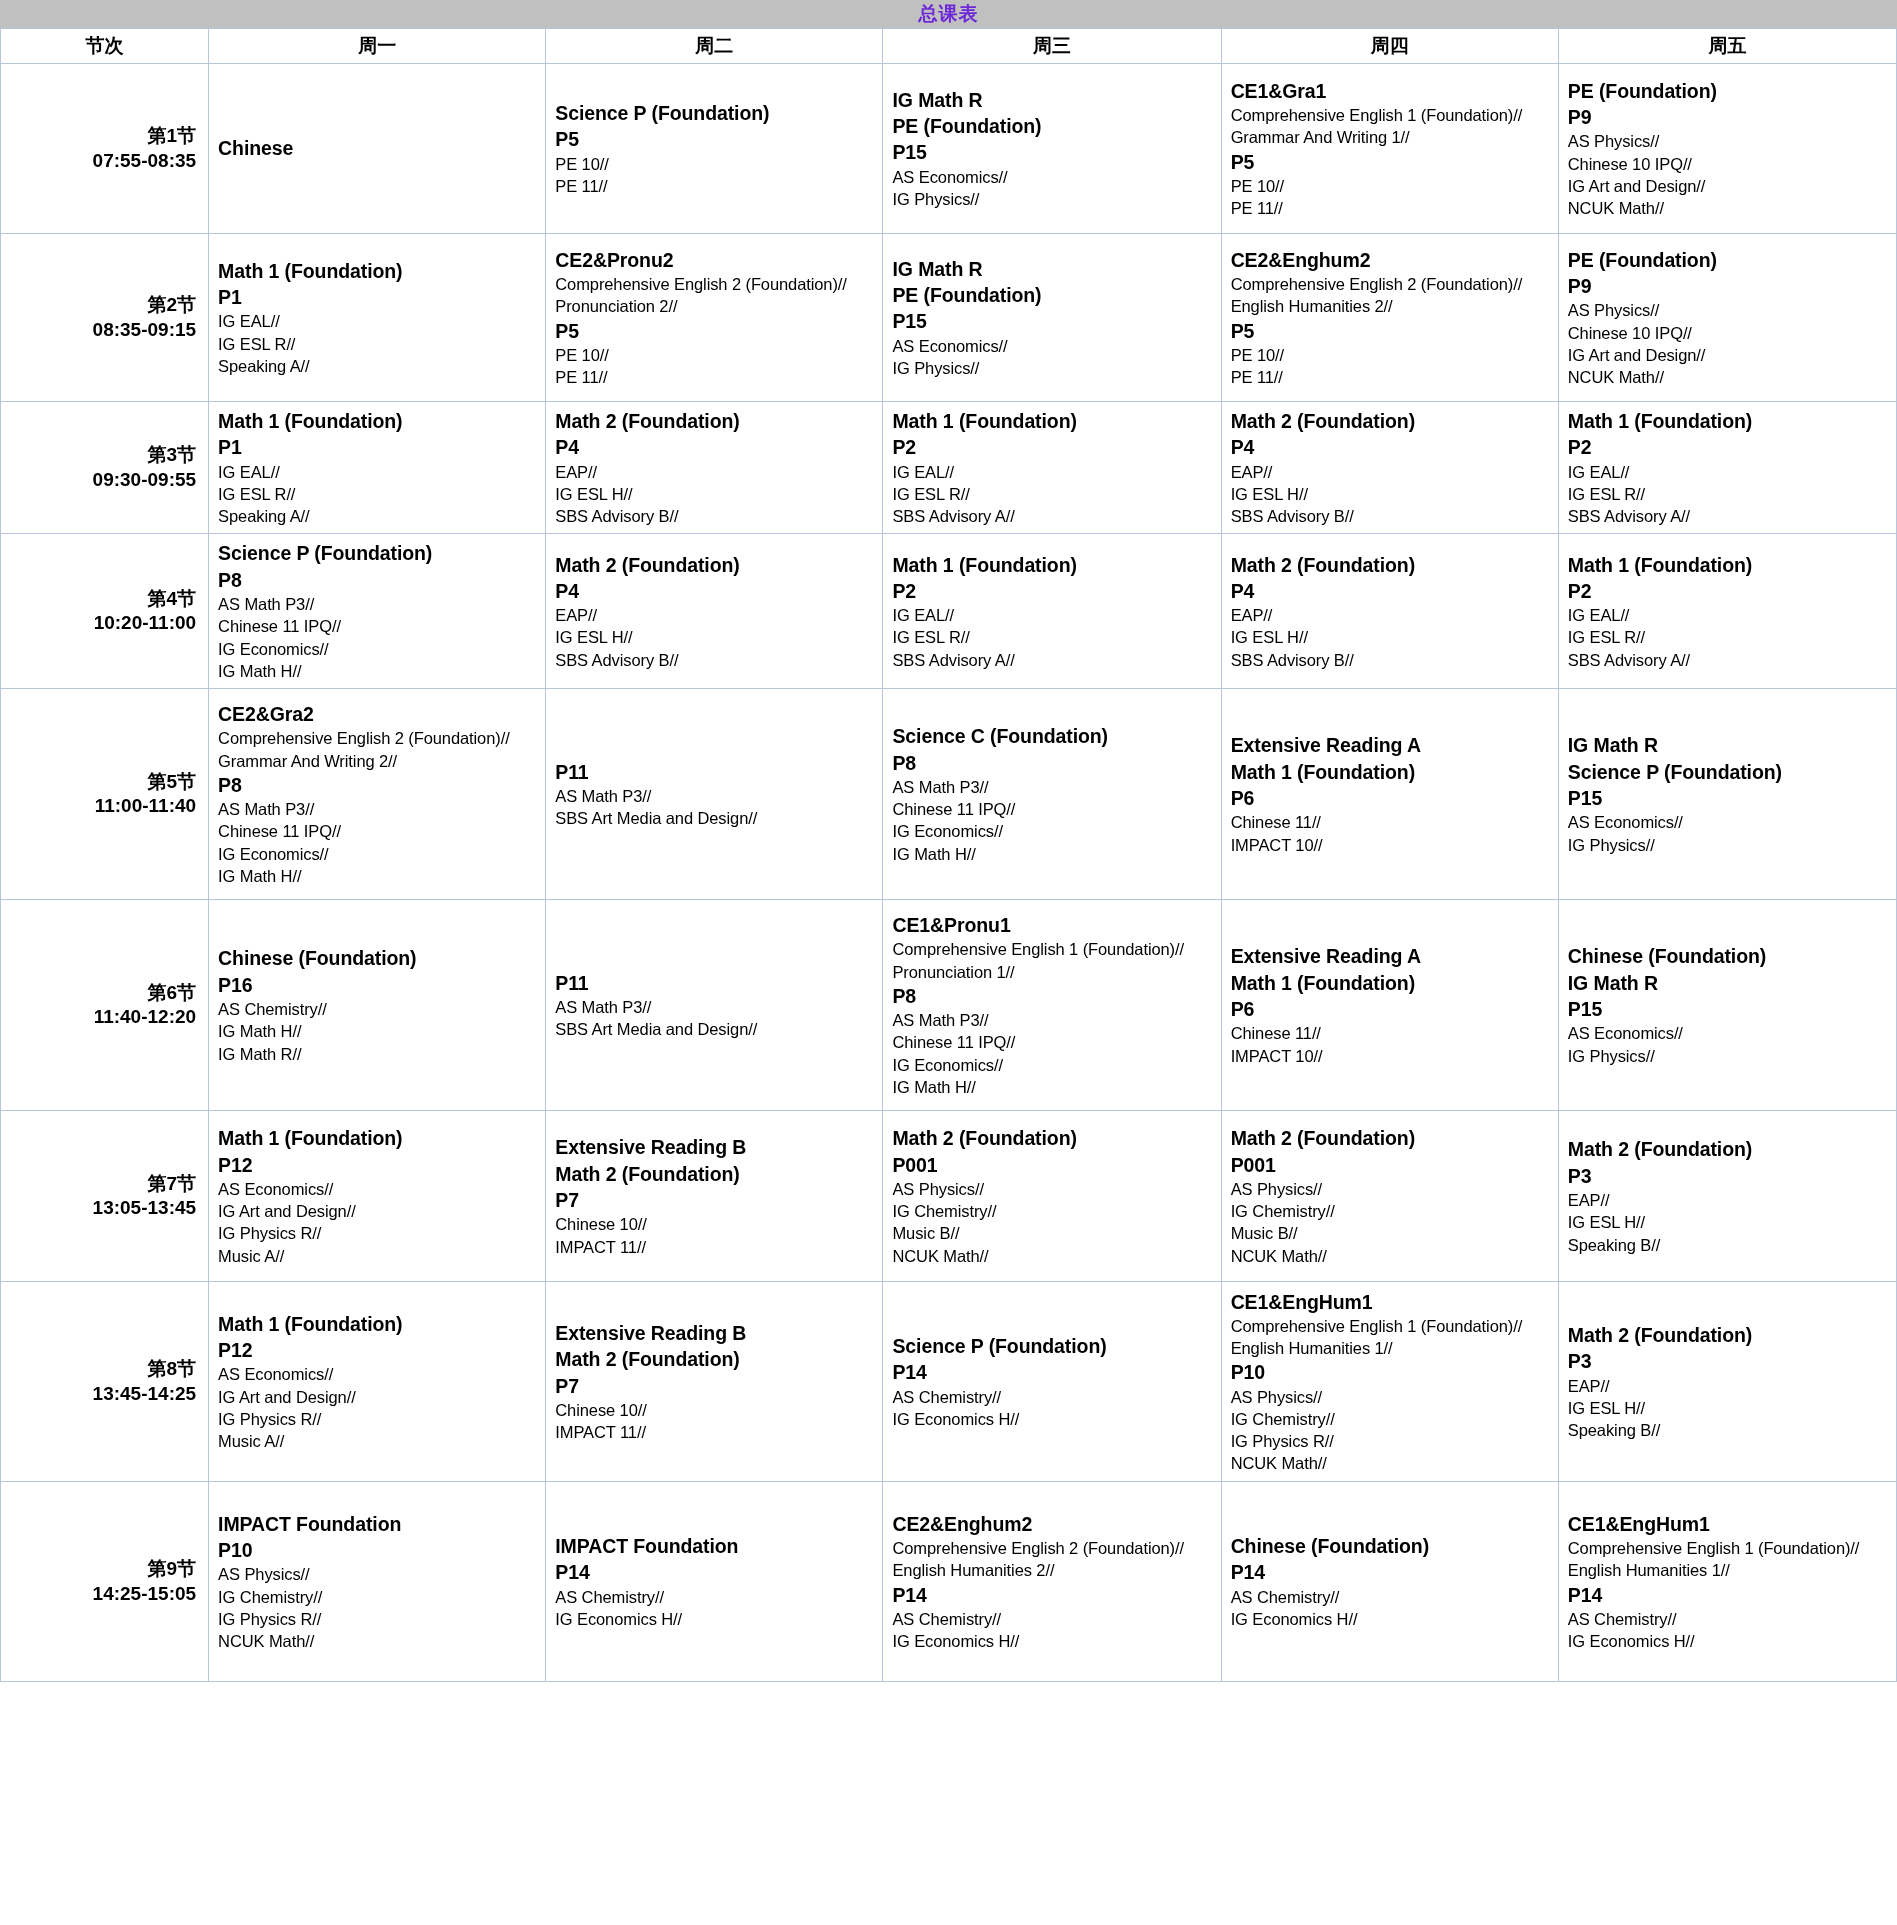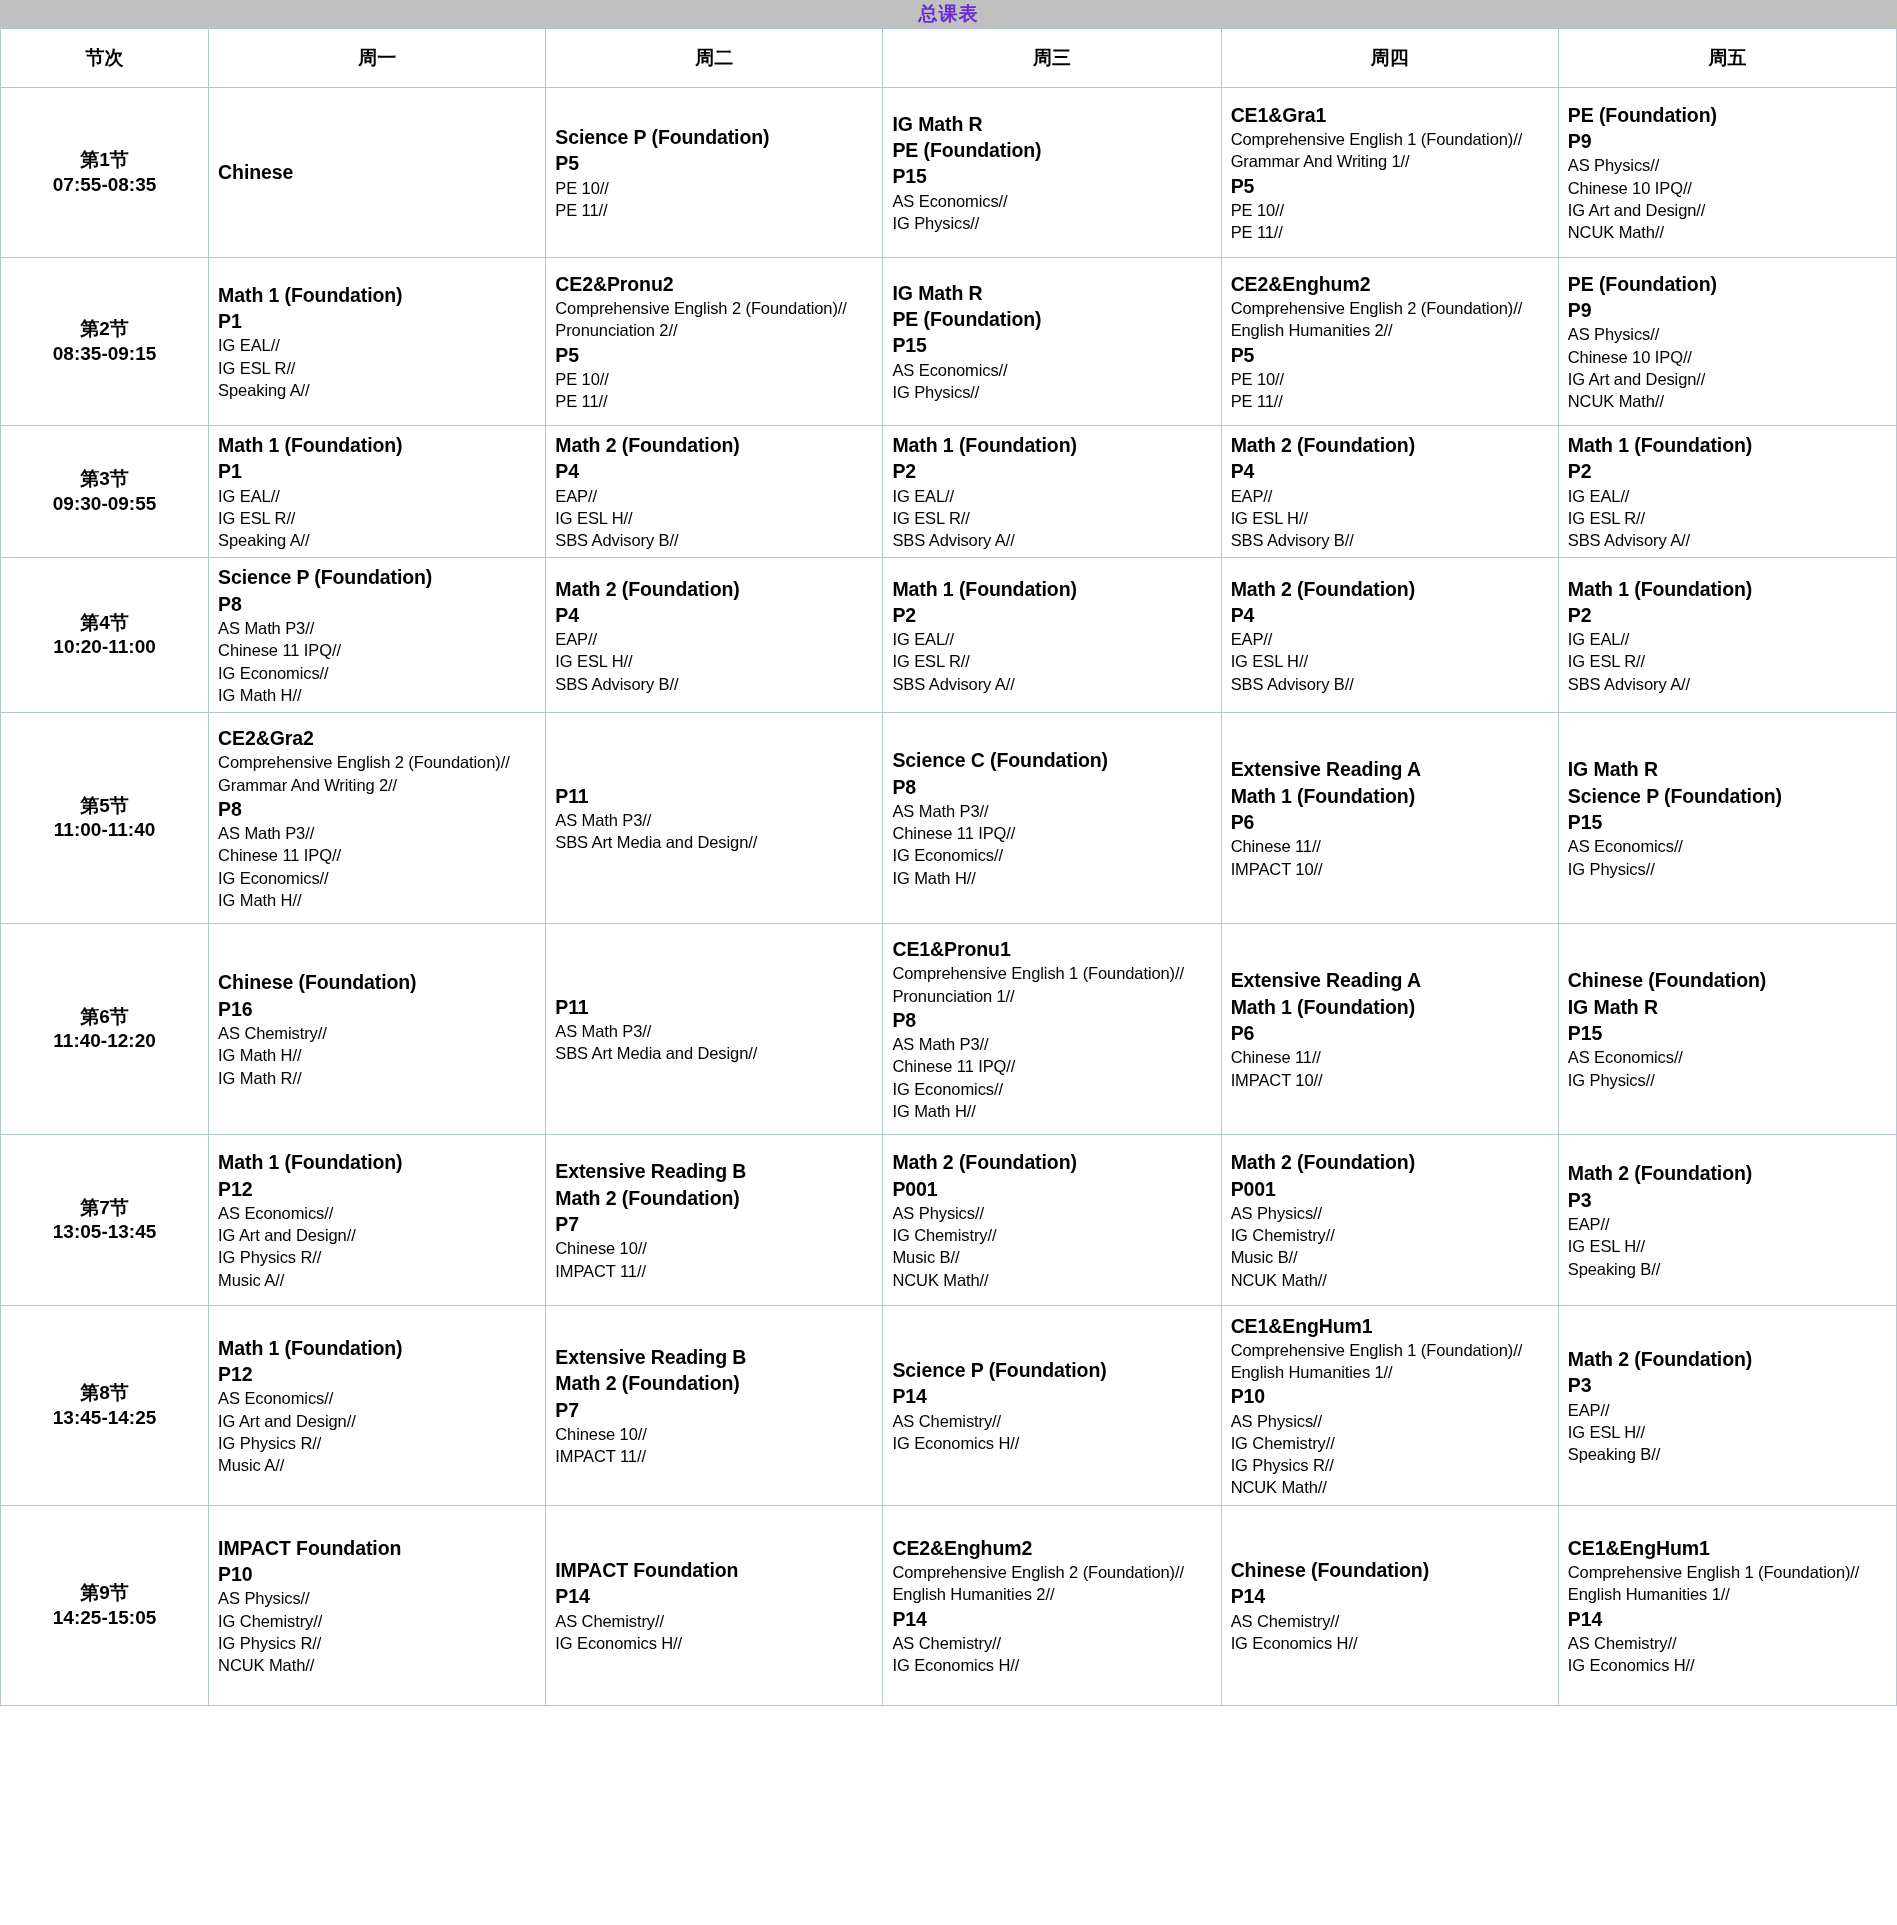--- a/index.html
+++ b/index.html
@@ -46,28 +46,28 @@
     border: 1px solid #b8c4d9;
     vertical-align: middle;
     box-sizing: border-box;
   }
   thead th {
     height: 34px;
     font-size: 19px;
     font-weight: bold;
     text-align: center;
     background: #ffffff;
-    padding: 16px;
+    padding: 4px;
   }
   td.period {
-    text-align: center;
+    text-align: right;
     font-size: 19px;
     font-weight: bold;
     line-height: 1.28;
-    padding: 2px 4px;
+    padding: 2px 12px;
     white-space: nowrap;
   }
   td.period .pnum { display: block; }
   td.period .ptime { display: block; }
 
   td.cell {
     padding: 6px 8px 6px 9px;
     vertical-align: middle;
     line-height: 1.0;
   }

